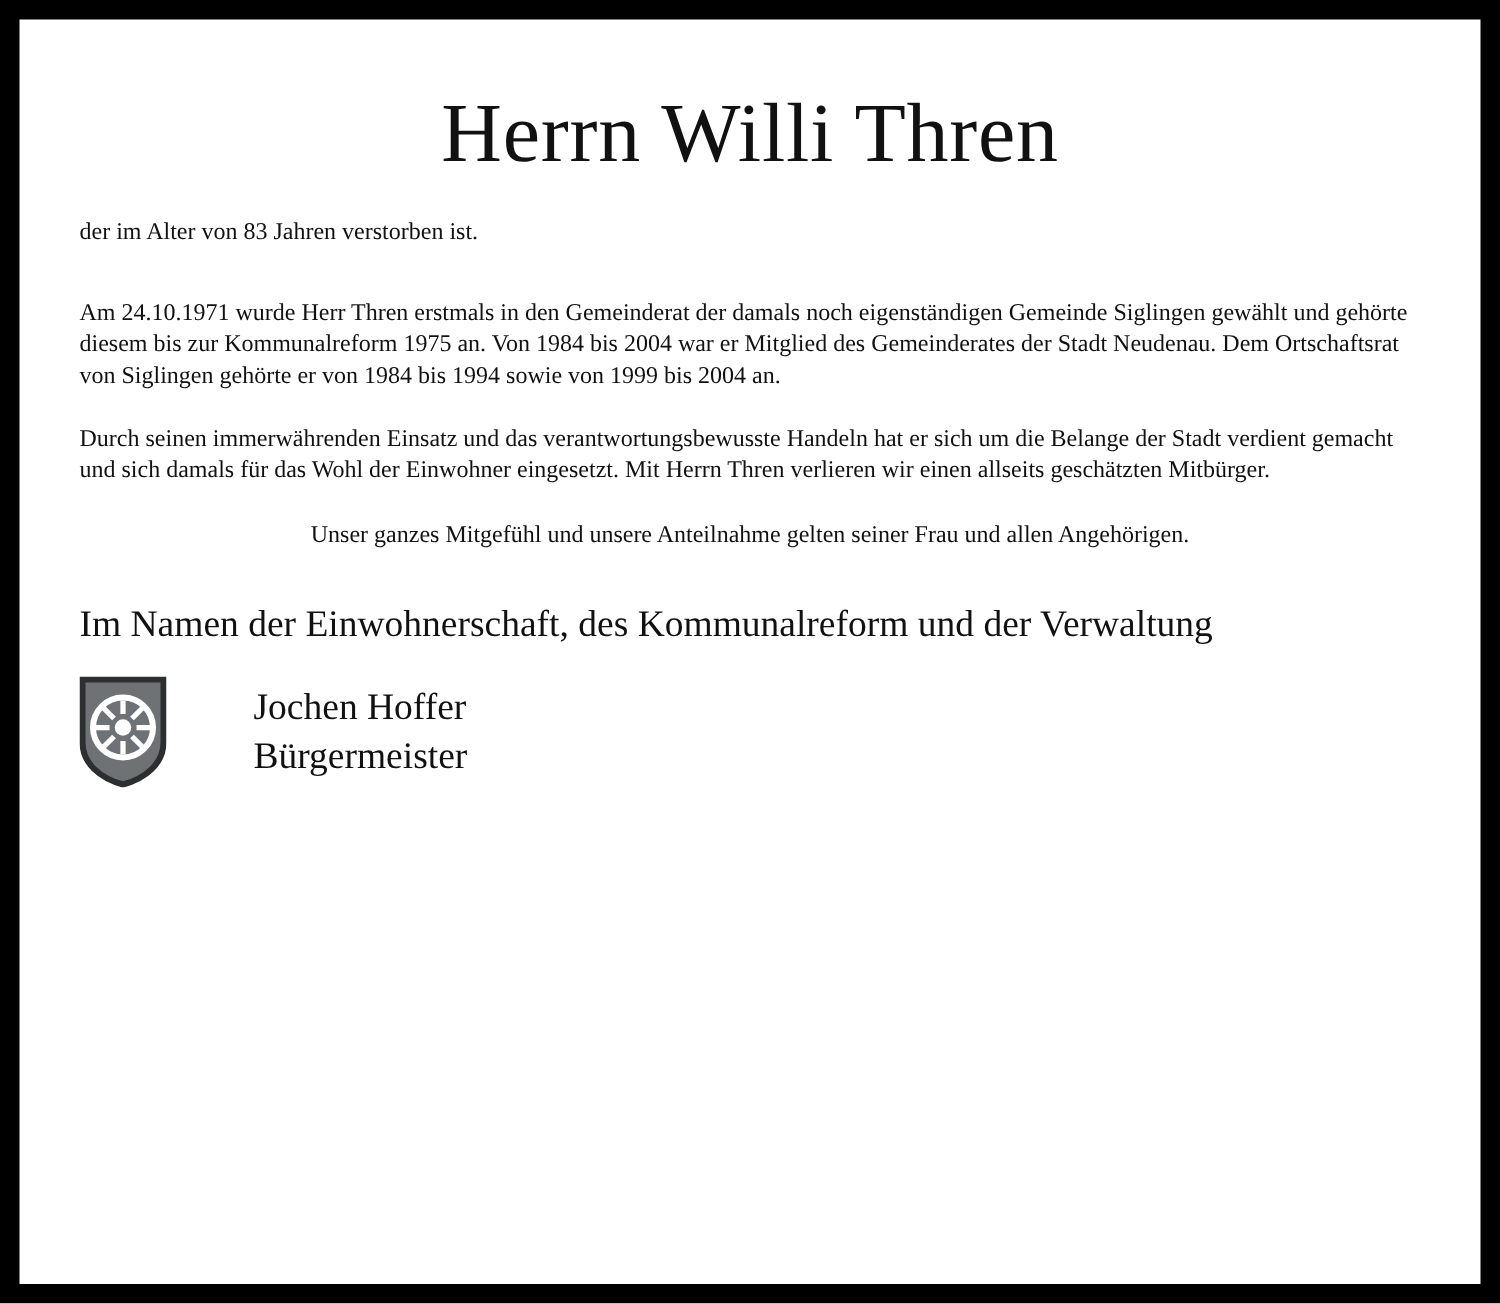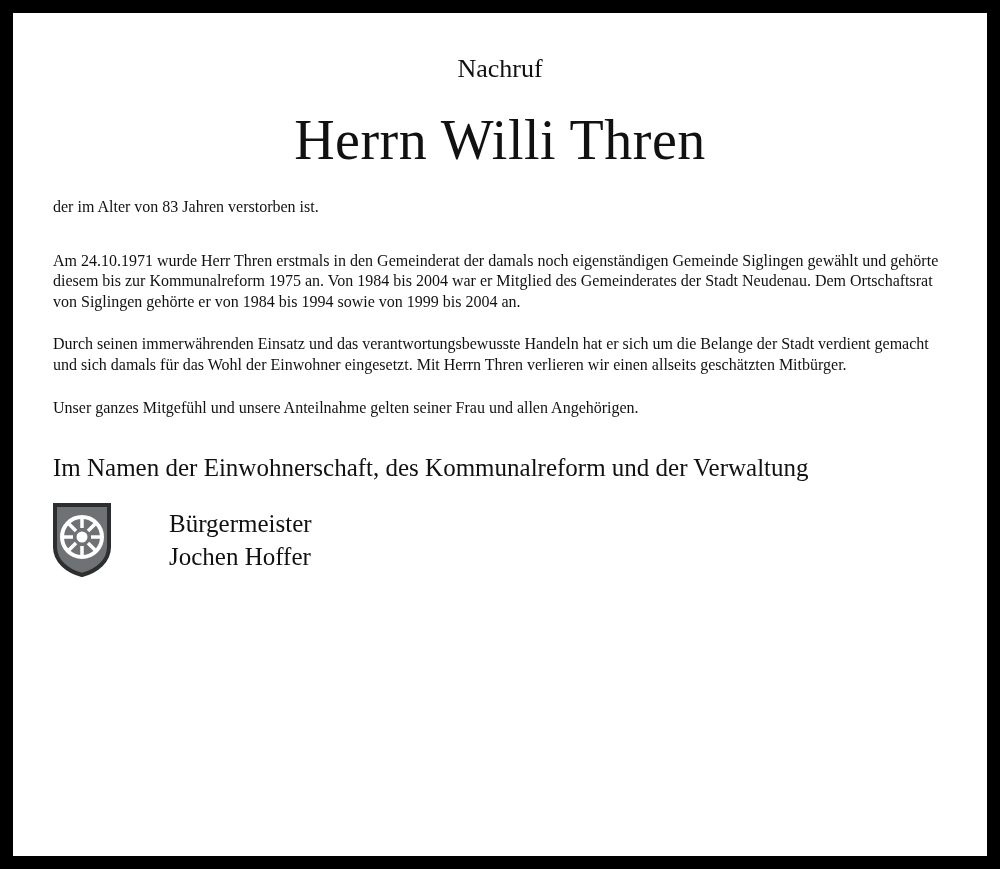--- a/index.html
+++ b/index.html
@@ -46,20 +46,21 @@
     margin: 0 0 34px 0;
   }
   p.body {
     font-size: 16px;
     line-height: 1.29;
     margin: 0 0 22px 0;
     text-align: left;
   }
   p.body.tight {
     margin-bottom: 22px;
+    text-align: center;
   }
   .closing {
     font-size: 25px;
     line-height: 1.29;
     margin: 34px 0 18px 0;
   }
   .signature {
     display: flex;
     align-items: flex-start;
     margin-top: 6px;
@@ -77,21 +78,20 @@
   }
   .sig-text div {
     white-space: nowrap;
   }
 </style>
 </head>
 <body>
 
 <div class="obituary">
 
-  <div class="kicker">Nachruf</div>
 
 
   <div class="name">Herrn Willi Thren</div>
 
   <div class="age">der im Alter von 83 Jahren verstorben ist.</div>
 
   <p class="body">Am 24.10.1971 wurde Herr Thren erstmals in den Gemeinderat der damals noch eigenständigen Gemeinde Siglingen gewählt und gehörte diesem bis zur Kommunalreform 1975 an. Von 1984 bis 2004 war er Mitglied des Gemeinderates der Stadt Neudenau. Dem Ortschaftsrat von Siglingen gehörte er von 1984 bis 1994 sowie von 1999 bis 2004 an.</p>
   <p class="body">Durch seinen immerwährenden Einsatz und das verantwortungsbewusste Handeln hat er sich um die Belange der Stadt verdient gemacht und sich damals für das Wohl der Einwohner eingesetzt. Mit Herrn Thren verlieren wir einen allseits geschätzten Mitbürger.</p>
   <p class="body tight">Unser ganzes Mitgefühl und unsere Anteilnahme gelten seiner Frau und allen Angehörigen.</p>
 
@@ -109,18 +109,18 @@
           <line x1="11" y1="34" x2="20" y2="34"></line>
           <line x1="38" y1="34" x2="47" y2="34"></line>
           <line x1="16" y1="21" x2="23" y2="28"></line>
           <line x1="35" y1="40" x2="42" y2="47"></line>
           <line x1="42" y1="21" x2="35" y2="28"></line>
           <line x1="23" y1="40" x2="16" y2="47"></line>
         </g>
       </svg>
     </span>
     <div class="sig-text">
+      <div>Jochen Hoffer</div>
       <div>Bürgermeister</div>
-      <div>Jochen Hoffer</div>
     </div>
   </div>
 
 </div>
 
 </body></html>

